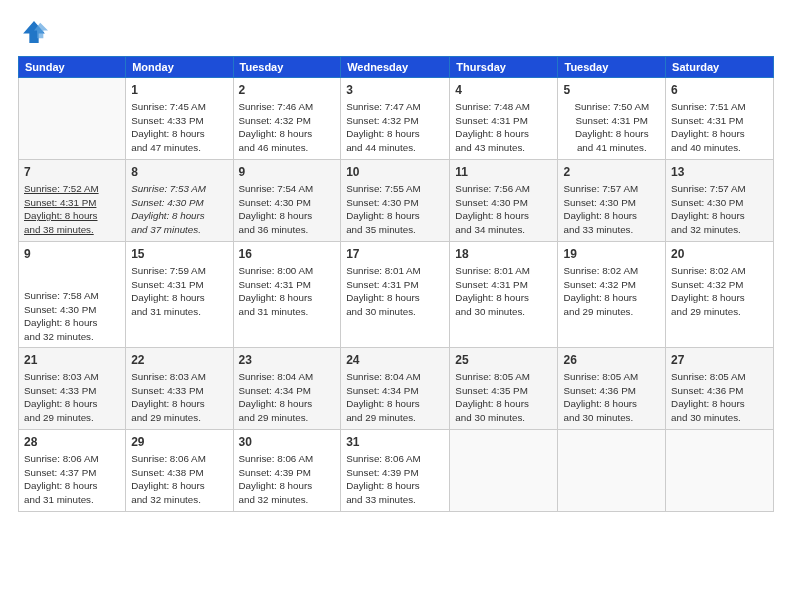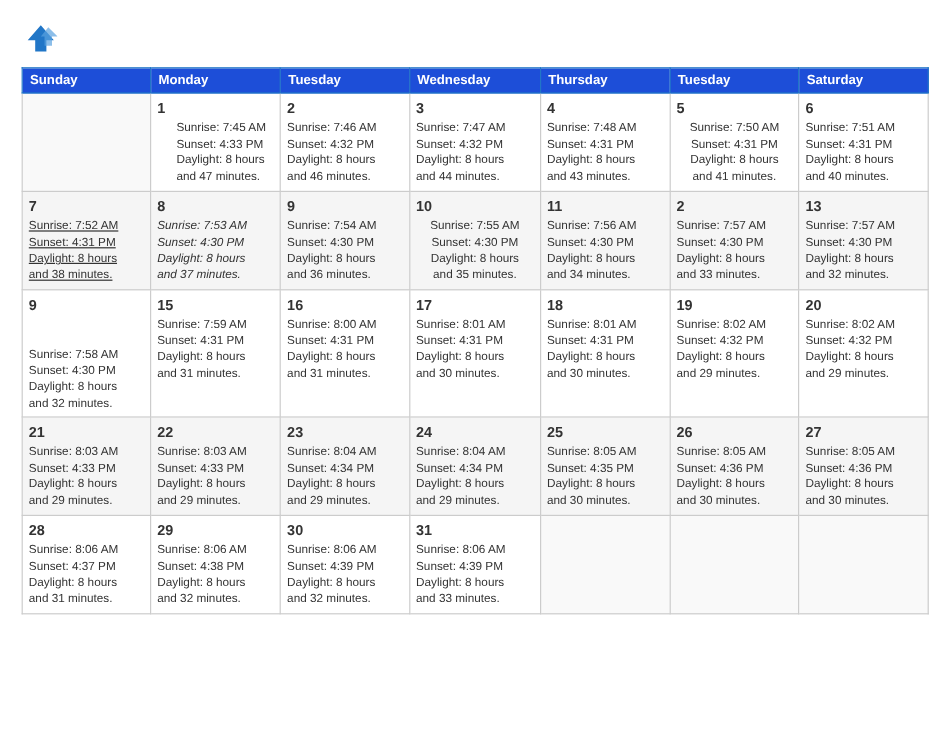--- a/index.html
+++ b/index.html
@@ -128,21 +128,21 @@
           <th>Thursday</th>
           <th>Tuesday</th>
           <th>Saturday</th>
         </tr>
     </thead>
     <tbody id="calendar-body">
     <tr>
           <td class="empty-cell"></td>
           <td>
             <span class="day-num">1</span>
-            <div class="day-info" style="white-space: pre-line; margin-left: 16px;">Sunrise: 7:45 AM
+            <div class="day-info" style="white-space: pre-line;">Sunrise: 7:45 AM
 Sunset: 4:33 PM
 Daylight: 8 hours
 and 47 minutes.</div>
           </td>
           <td>
             <span class="day-num">2</span>
             <div class="day-info" style="white-space: pre-line;">Sunrise: 7:46 AM
 Sunset: 4:32 PM
 Daylight: 8 hours
 and 46 minutes.</div>
@@ -193,21 +193,21 @@
           </td>
           <td>
             <span class="day-num">9</span>
             <div class="day-info" style="white-space: pre-line;">Sunrise: 7:54 AM
 Sunset: 4:30 PM
 Daylight: 8 hours
 and 36 minutes.</div>
           </td>
           <td>
             <span class="day-num">10</span>
-            <div class="day-info" style="white-space: pre-line; text-align: center;">Sunrise: 7:55 AM
+            <div class="day-info" style="white-space: pre-line;">Sunrise: 7:55 AM
 Sunset: 4:30 PM
 Daylight: 8 hours
 and 35 minutes.</div>
           </td>
           <td>
             <span class="day-num">11</span>
             <div class="day-info" style="white-space: pre-line;">Sunrise: 7:56 AM
 Sunset: 4:30 PM
 Daylight: 8 hours
 and 34 minutes.</div>

